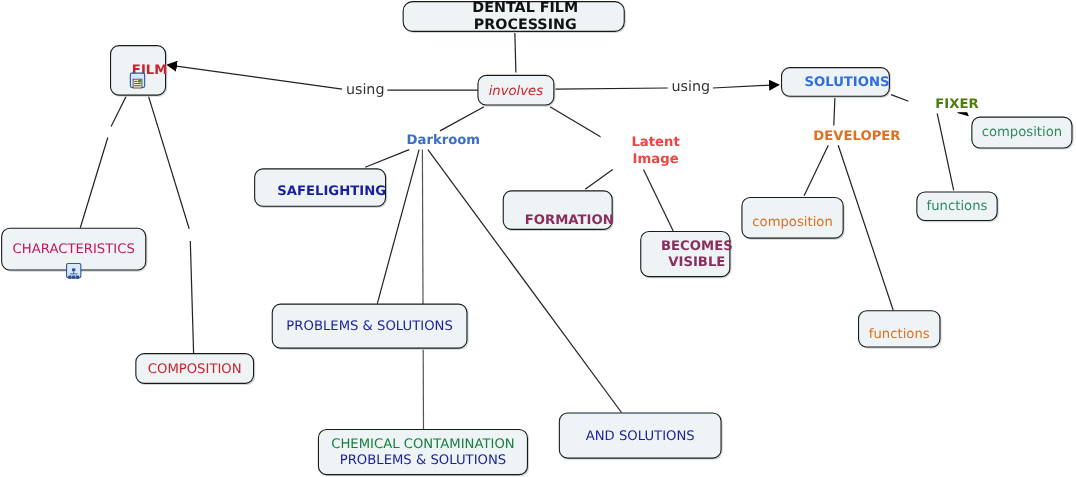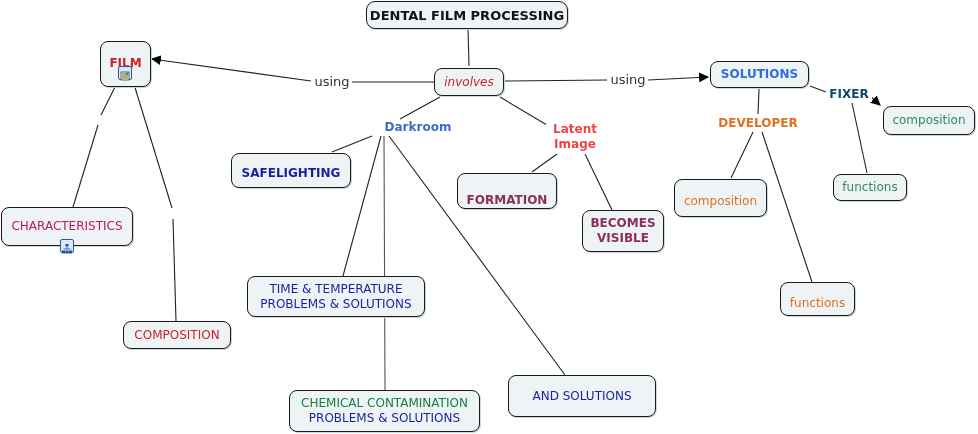--- a/index.html
+++ b/index.html
@@ -6,21 +6,21 @@
   body { width: 978px; height: 434px; position: relative; overflow: hidden;
          font-family: "DejaVu Sans", sans-serif; }
   #links { position: absolute; left: 0; top: 0; width: 978px; height: 434px; }
   .node { position: absolute; box-sizing: border-box; background: #eef3f5;
           border: 1.3px solid #1a1a1a; border-radius: 8px;
           display: flex; align-items: center; justify-content: center;
           text-align: center; font-size: 12px; line-height: 15px;
           box-shadow: 1px 1px 0 #cfd6da; }
   .lbl { position: absolute; background: #ffffff; text-align: center;
          font-size: 12px; line-height: 15px; white-space: nowrap; }
-  .bold { font-weight: bold; }
+  .bold { font-weight: bold; padding-left: 21px; }
   .icon { position: absolute; width: 14px; height: 14px; box-sizing: border-box;
           border: 1px solid #2856a8; border-radius: 2px; background: #dbe8fb; }
 </style>
 </head>
 <body>
 
 <svg id="links" xmlns="http://www.w3.org/2000/svg">
   <defs>
     <marker id="arrow" viewBox="0 0 10 10" refX="9" refY="5" markerWidth="9" markerHeight="9" orient="auto-start-reverse">
       <path d="M0,0 L10,5 L0,10 z" fill="#000"></path>
@@ -88,28 +88,27 @@
     <rect x="1" y="7.5" width="3" height="3" fill="#2a4f9a"></rect>
     <rect x="4.5" y="7.5" width="3" height="3" fill="#2a4f9a"></rect>
     <rect x="8" y="7.5" width="3" height="3" fill="#2a4f9a"></rect>
   </svg>
 </div>
 
 <div class="node" style="left:123px;top:321px;width:108px;height:28px;">
   <span style="color:#cc2229;">COMPOSITION</span>
 </div>
 
-<div class="lbl bold" style="left:346px;top:120px;width:72px;color:#3a6ec8;margin-left:36px;">Darkroom</div>
+<div class="lbl bold" style="left:346px;top:120px;width:72px;color:#3a6ec8;">Darkroom</div>
 
 <div class="node" style="left:231px;top:153px;width:120px;height:35px;">
   <span class="bold" style="color:#1a1fa0;margin-top:6px;">SAFELIGHTING</span>
 </div>
 
 <div class="node" style="left:247px;top:276px;width:178px;height:41px;flex-direction:column;">
-  <span style="color:#1a1fa0;">TIME &amp; TEMPERATURE</span>
   <span style="color:#1a1fa0;">PROBLEMS &amp; SOLUTIONS</span>
 </div>
 
 <div class="node" style="left:289px;top:390px;width:191px;height:42px;flex-direction:column;">
   <span style="color:#15803d;">CHEMICAL CONTAMINATION</span>
   <span style="color:#1a1fa0;">PROBLEMS &amp; SOLUTIONS</span>
 </div>
 
 <div class="node" style="left:508px;top:375px;width:148px;height:42px;flex-direction:column;">
   <span style="color:#1a1fa0;">AND SOLUTIONS</span>
@@ -136,21 +135,21 @@
 <div class="lbl bold" style="left:716px;top:116px;width:84px;color:#e07020;">DEVELOPER</div>
 
 <div class="node" style="left:674px;top:179px;width:93px;height:38px;">
   <span style="color:#e07020;margin-top:6px;">composition</span>
 </div>
 
 <div class="node" style="left:780px;top:282px;width:75px;height:34px;">
   <span style="color:#e07020;margin-top:8px;">functions</span>
 </div>
 
-<div class="lbl bold" style="left:826px;top:87px;width:46px;color:#0c4a6e;">FIXER</div>
+<div class="lbl bold" style="left:826px;top:87px;width:46px;color:#4d7c0f;">FIXER</div>
 
 <div class="node" style="left:883px;top:106px;width:92px;height:29px;">
   <span style="color:#2f8a60;">composition</span>
 </div>
 
 <div class="node" style="left:833px;top:174px;width:74px;height:27px;">
   <span style="color:#2f8a60;">functions</span>
 </div>
 
 </body></html>

